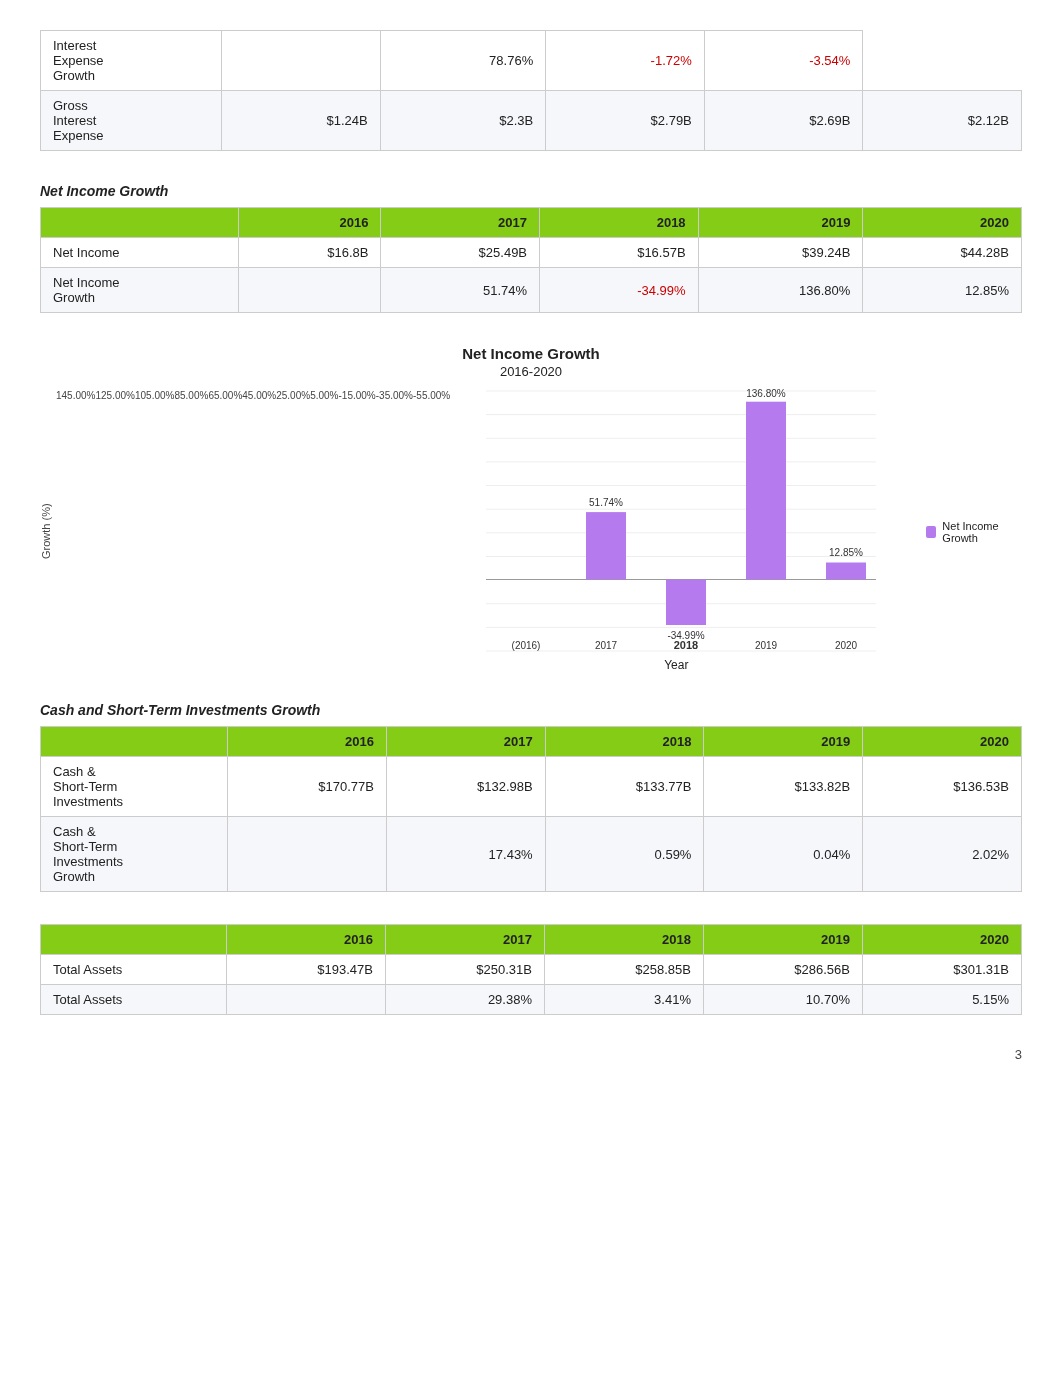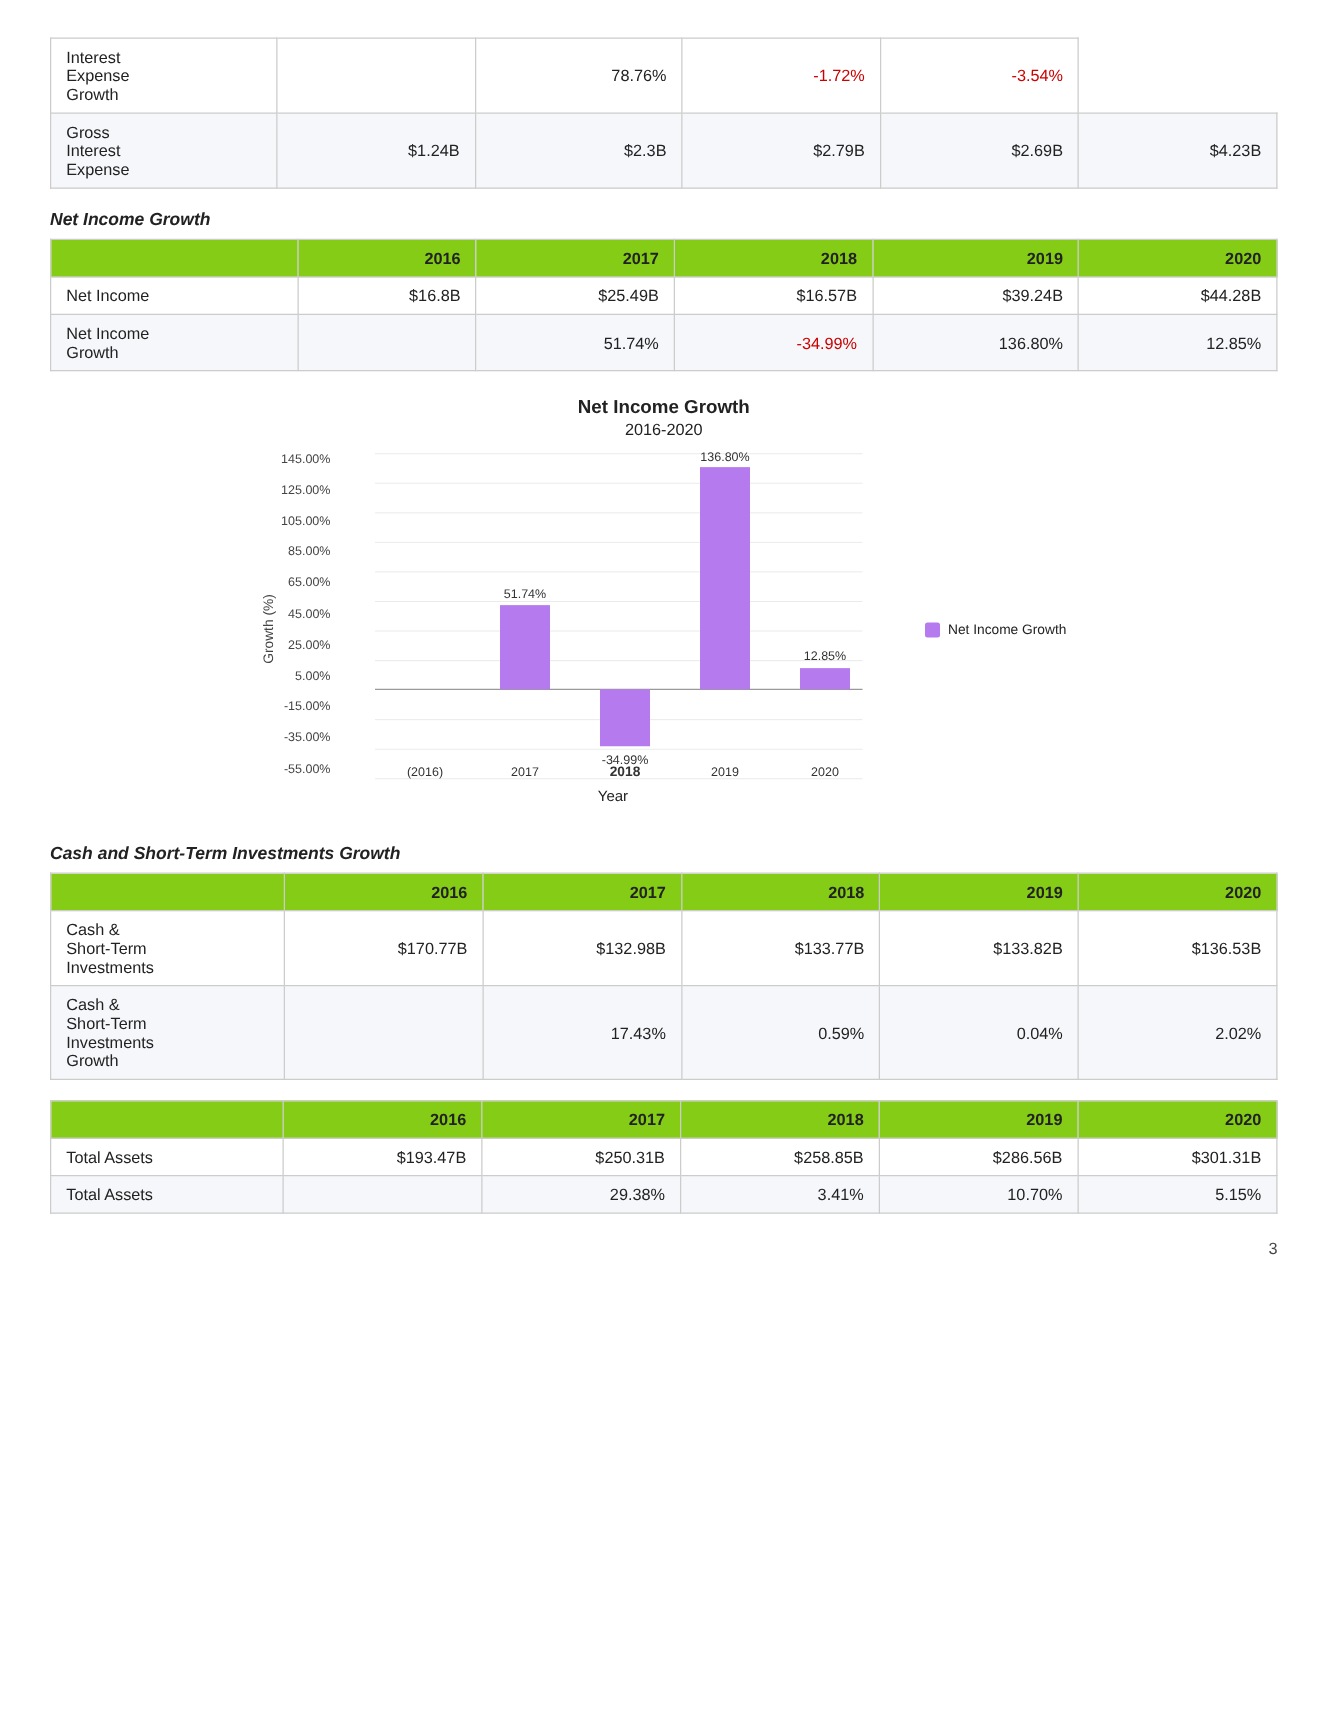--- a/index.html
+++ b/index.html
@@ -6,21 +6,21 @@
     body {
       font-family: Arial, sans-serif;
       font-size: 13px;
       background: #fff;
       color: #222;
       padding: 30px 40px;
       width: 1062px;
     }
 
     
-    .section { margin-bottom: 16px; }
+    .section { margin-bottom: 32px; }
     .section-title {
       font-style: italic;
       font-weight: bold;
       font-size: 14px;
       margin-bottom: 8px;
     }
     table {
       border-collapse: collapse;
       width: 100%;
     }
@@ -53,23 +53,22 @@
       text-align: center;
       margin-bottom: 2px;
     }
     .chart-subtitle {
       font-size: 13px;
       text-align: center;
       margin-bottom: 12px;
     }
     .y-axis {
       display: flex;
-      flex-direction: column;
+      flex-direction: row;
       justify-content: space-between;
-      align-items: flex-end;
       height: 280px;
       margin-right: 6px;
       padding-bottom: 22px;
     }
     .y-axis-label-vertical {
       writing-mode: vertical-rl;
       transform: rotate(180deg);
       font-size: 11px;
       margin-right: 4px;
       height: 280px;
@@ -132,21 +131,21 @@
         <td class="negative">-3.54%</td>
       </tr>
       <tr>
         <td style="white-space:pre-line">Gross
 Interest
 Expense</td>
         <td>$1.24B</td>
         <td>$2.3B</td>
         <td>$2.79B</td>
         <td>$2.69B</td>
-        <td>$4.23B</td>
+        <td>$2.12B</td>
       </tr>
     </tbody>
   </table>
 </div>
 
 <div class="section">
   <div class="section-title">Net Income Growth</div>
   <table>
     <thead>
       <tr>

